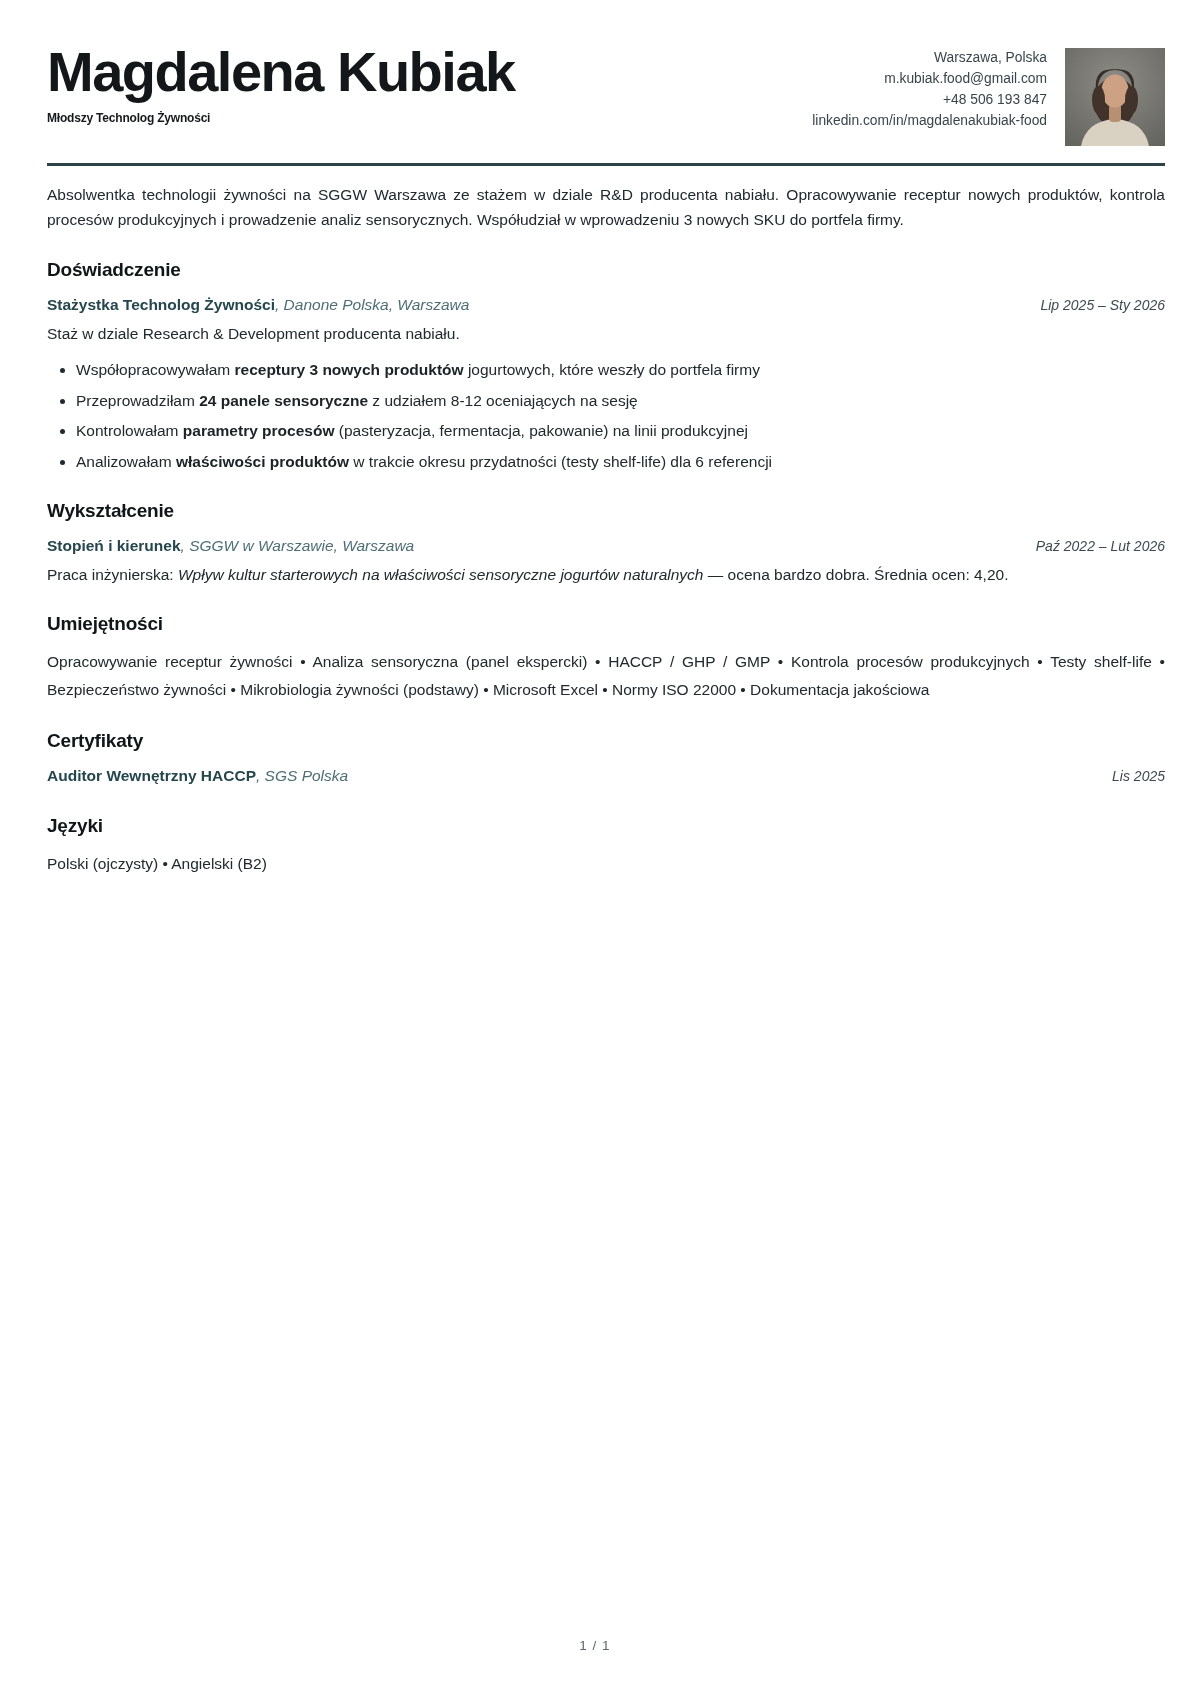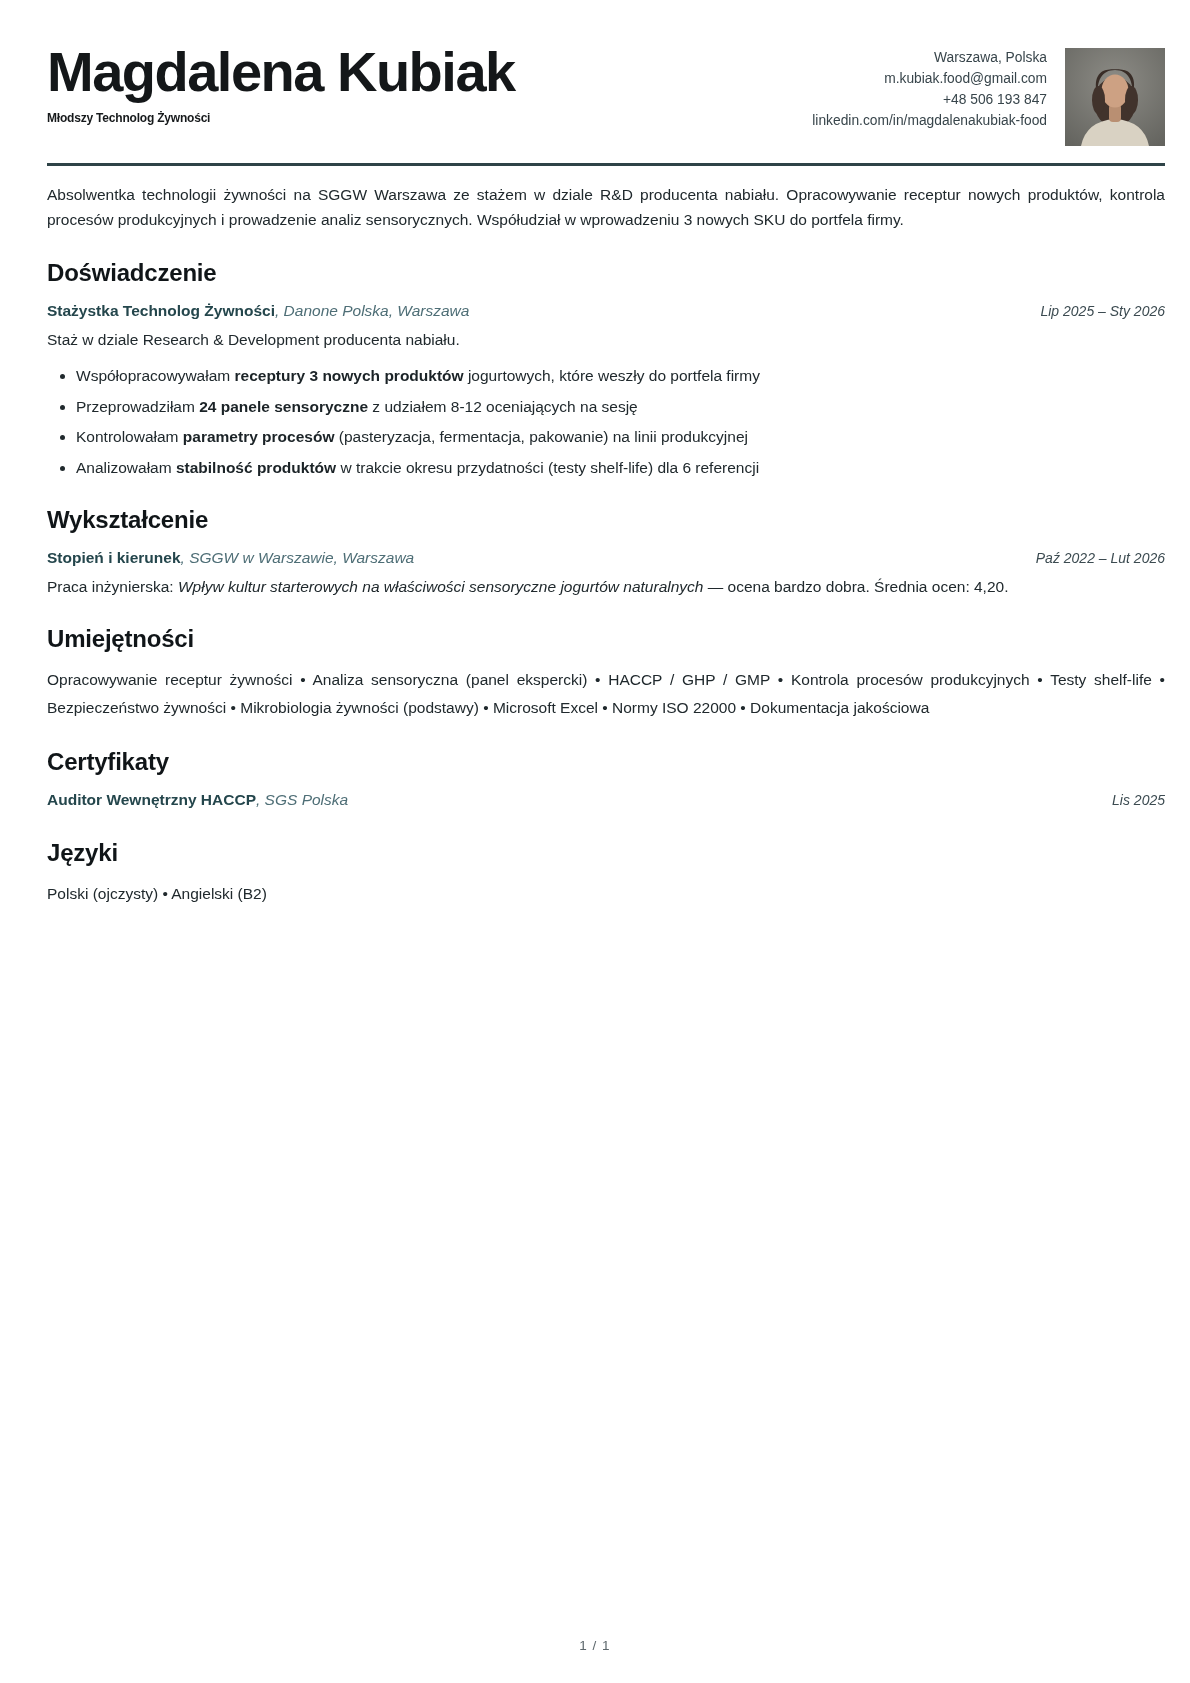--- a/index.html
+++ b/index.html
@@ -30,21 +30,21 @@
   .photo { flex: 0 0 auto; width: 100px; height: 98px; margin-top: 6px; overflow: hidden; }
   .photo svg { display: block; width: 100%; height: 100%; }
 
   .rule { border: none; height: 3px; background: #2e4347; margin-top: 17px; }
 
   
   .summary { margin-top: 16px; line-height: 1.62; text-align: justify; color: #20292d; }
 
   
   h2.section-heading {
-    font-size: 24px; font-weight: 700; color: #101518;
+    font-size: 19px; font-weight: 700; color: #101518;
     margin-top: 27px; margin-bottom: 13px; letter-spacing: -0.2px;
   }
   .entry-row { display: flex; justify-content: space-between; align-items: baseline; }
   .entry-title { line-height: 1.45; }
   .role { font-weight: 700; color: #24464c; }
   .org { color: #4e6e76; font-style: italic; }
   .dates { font-style: italic; font-size: 14px; color: #3c4b51; white-space: nowrap; padding-left: 20px; }
   .entry-sub { margin-top: 5px; line-height: 1.5; color: #20292d; }
 
   ul.bullets { margin: 13px 0 0 29px; }
@@ -108,21 +108,21 @@
       <div class="entry-title">
         <span class="role">Stażystka Technolog Żywności</span><span class="org">, Danone Polska, Warszawa</span>
       </div>
       <div class="dates">Lip 2025 – Sty 2026</div>
     </div>
     <div class="entry-sub">Staż w dziale Research &amp; Development producenta nabiału.</div>
     <ul class="bullets">
       <li><span>Współopracowywałam </span><strong>receptury 3 nowych produktów</strong><span> jogurtowych, które weszły do portfela firmy</span></li>
       <li><span>Przeprowadziłam </span><strong>24 panele sensoryczne</strong><span> z udziałem 8-12 oceniających na sesję</span></li>
       <li><span>Kontrolowałam </span><strong>parametry procesów</strong><span> (pasteryzacja, fermentacja, pakowanie) na linii produkcyjnej</span></li>
-      <li><span>Analizowałam </span><strong>stabilność produktów</strong><span> w trakcie okresu przydatności (testy shelf-life) dla 6 referencji</span></li>
+      <li><span>Analizowałam </span><strong>właściwości produktów</strong><span> w trakcie okresu przydatności (testy shelf-life) dla 6 referencji</span></li>
     </ul>
   </div>
 
   <h2 class="section-heading">Wykształcenie</h2>
   <div class="entry">
     <div class="entry-row">
       <div class="entry-title">
         <span class="role">Stopień i kierunek</span><span class="org">, SGGW w Warszawie, Warszawa</span>
       </div>
       <div class="dates">Paź 2022 – Lut 2026</div>

